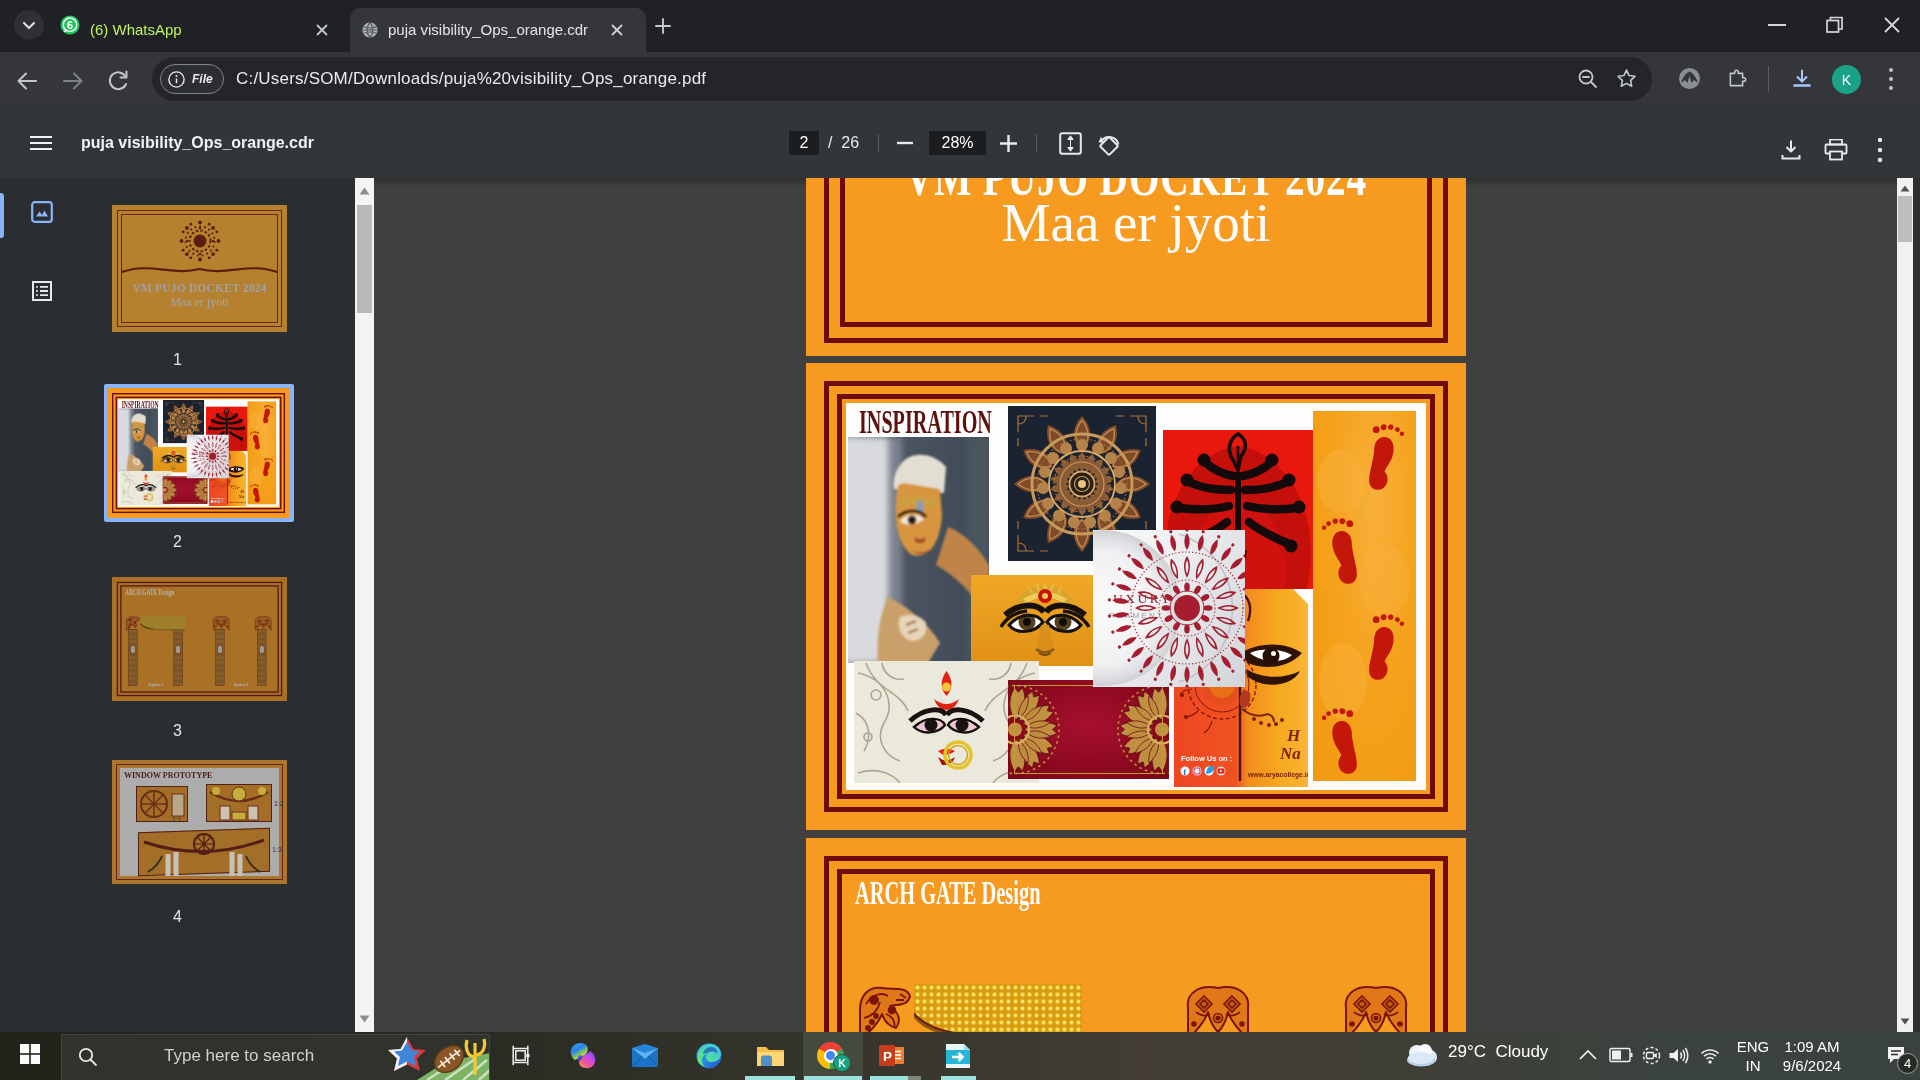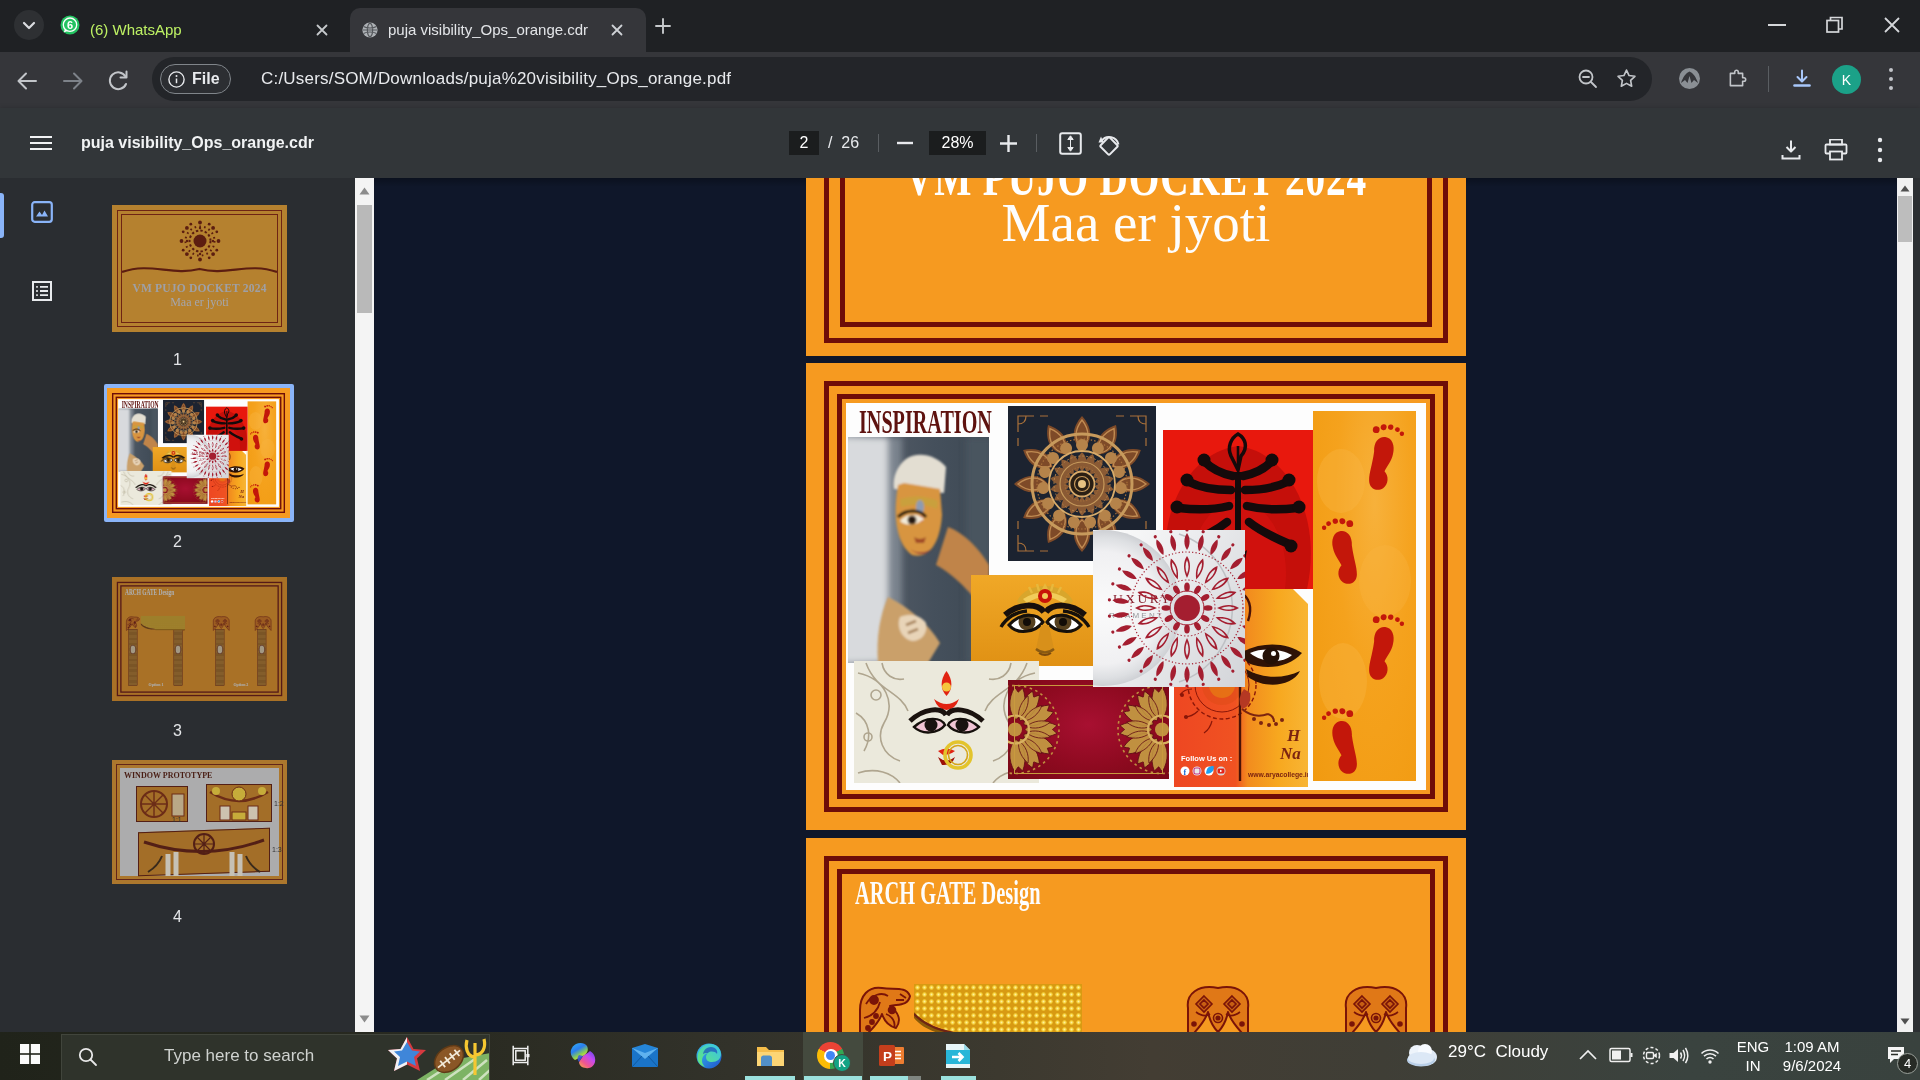--- a/index.html
+++ b/index.html
@@ -9,30 +9,30 @@
   svg { display:block; }
   #tabstrip { left:0; top:0; width:1920px; height:52px; background:#1f2124; }
   #chevbtn { left:14px; top:10px; width:30px; height:30px; border-radius:15px; background:#2e3033; }
   .tabtitle { font-size:15px; color:#bef264; }
   #tab1 { left:50px; top:8px; width:300px; height:44px; }
   #tab2 { left:350px; top:8px; width:296px; height:44px; background:#35363a; border-radius:10px 10px 0 0; }
   #plusbtn { left:650px; top:13px; width:26px; height:26px; }
   #toolbar { left:0; top:52px; width:1920px; height:56px; background:#35363a; }
   #urlpill { left:152px; top:5px; width:1500px; height:44px; border-radius:22px; background:#232529; }
   #filechip { left:8px; top:7px; height:30px; border-radius:15px; background:#2c2e32; border:1.5px solid #80858a; display:flex; align-items:center; padding:0 10px 0 7px; color:#e8eaed; position:absolute; }
-  #filechip span { font-size:16px; font-weight:bold; margin-left:7px; }
-  #urltext { left:84px; top:0; height:44px; display:flex; align-items:center; font-size:17px; color:#e8eaed; letter-spacing:.2px; position:absolute;margin-left:25px; }
+  #filechip span { font-size:12px; font-weight:bold; margin-left:7px;font-style:italic; }
+  #urltext { left:84px; top:0; height:44px; display:flex; align-items:center; font-size:17px; color:#e8eaed; letter-spacing:.2px; position:absolute; }
   #pdfbar { left:0; top:108px; width:1920px; height:70px; background:#323639; box-shadow:0 2px 6px rgba(0,0,0,.4); }
   #pdftitle { left:81px; top:0; height:70px; display:flex; align-items:center; color:#f1f3f4; font-size:16px; font-weight:bold; position:absolute; }
   .darkbox { background:#1b1d1e; color:#fff; display:flex; align-items:center; justify-content:center; position:absolute; }
   #pagebox { left:789px; top:23px; width:30px; height:24px; font-size:16px; }
   #pagecount { left:828px; top:0; height:70px; display:flex; align-items:center; color:#e8eaed; font-size:16px; position:absolute; }
   #zoombox { left:929px; top:23px; width:57px; height:24px; font-size:16px; }
   .vsep { width:1px; background:#5a5e62; position:absolute; }
-  #content { left:0; top:178px; width:1920px; height:854px; background:#0f172a; overflow:hidden; }
+  #content { left:0; top:178px; width:1920px; height:854px; background:#404040; overflow:hidden; }
   #sidebar { left:0; top:0; width:355px; height:854px; background:#2a2d31; position:absolute; }
   #railsel { left:0; top:15px; width:4px; height:45px; background:#8ab4f8; border-radius:0 3px 3px 0; position:absolute; }
   #sidescroll { left:355px; top:0; width:19px; height:854px; background:#f4f4f4; position:absolute; }
   #mainscroll { left:1897px; top:0; width:16px; height:854px; background:#f1f1f1; position:absolute; }
   #edgestrip { left:1913px; top:0; width:7px; height:854px; background:#2c2f32; position:absolute; }
   .thumblabel { width:355px; text-align:center; color:#e3e5e8; font-size:16px; position:absolute; }
   .page { left:806px; width:660px; background:#f69a20; overflow:hidden; position:absolute; }
   .pinner { position:absolute; left:0; top:0; width:660px; height:467px; }
   .dimmer { position:absolute; left:0; top:0; right:0; bottom:0; background:rgba(44,47,51,.38); }
   #taskbar { left:0; top:1032px; width:1920px; height:48px; background:linear-gradient(90deg,#20231a 0%,#2a2b22 25%,#32322a 38%,#3c392f 52%,#433d33 60%,#3f3e36 72%,#3a433f 88%,#39423e 100%); }

